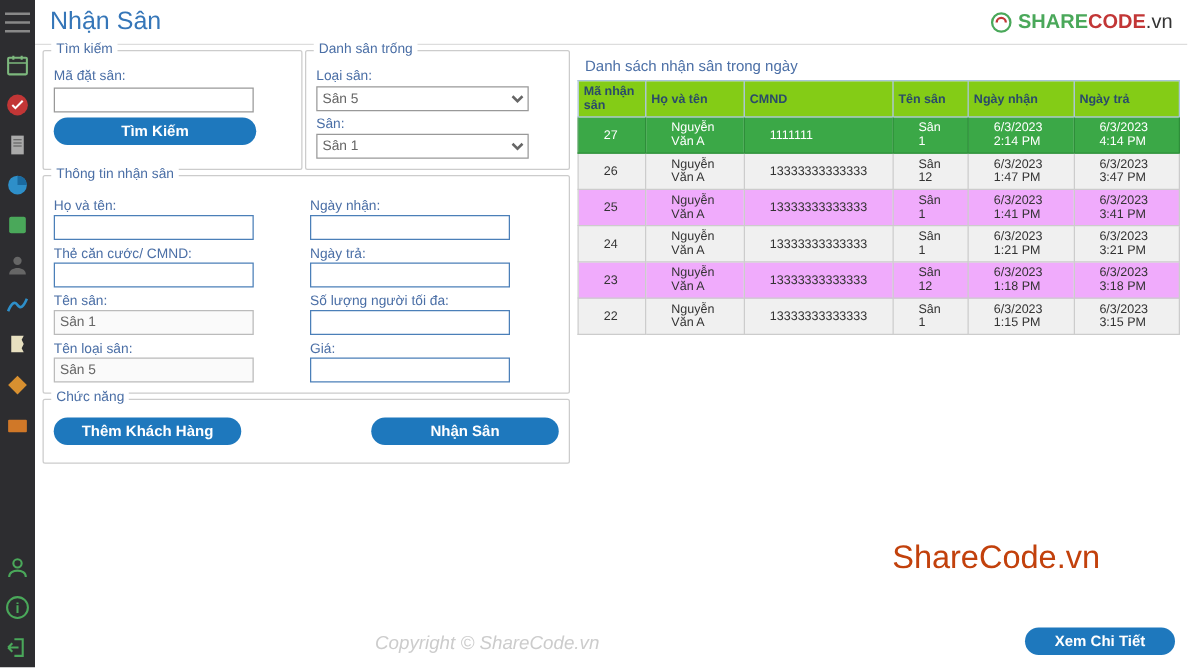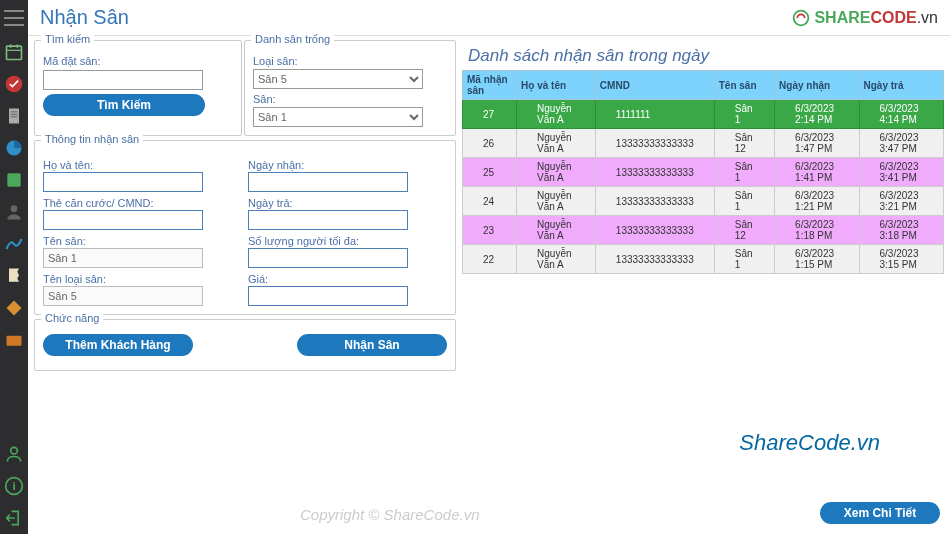--- a/index.html
+++ b/index.html
@@ -45,32 +45,32 @@
 .info-panel .col { display: flex; flex-direction: column; gap: 1px; flex: 1; }
 .info-panel .label { color: #4b6fa6; font-size: 11px; margin-top: 4px; }
 .info-panel input { width: 160px; height: 20px; border: 1px solid #4b7fb8; font-size: 11px; padding: 0 4px; }
 .info-panel .readonly { border: 1px solid #bbb; background: #fafafa; color: #666; }
 
 
 .func-panel .btn-row { display: flex; gap: 38px; margin-bottom: 6px; justify-content: space-between; }
 .func-panel .btn-row .btn { width: 150px; font-weight: bold; }
 
 
-.table-title { color: #4b6fa6; font-size: 17px; margin: 6px 0 4px 6px; font-style: italic; }
+.table-title { color: #4b6fa6; font-size: 12px; margin: 6px 0 4px 6px; }
 .table { width: 100%; border-collapse: collapse; font-size: 10px; }
-.table th { background: #7dd3fc; border: 1px solid #a8c4d8; padding: 3px 4px; text-align: left; color: #2a4a6a; font-weight: bold; }
+.table th { background: #84cc16; border: 1px solid #a8c4d8; padding: 3px 4px; text-align: left; color: #2a4a6a; font-weight: bold; }
 .table td { border: 1px solid #ccc; padding: 3px 20px; color: #333; }
 .table tr.green td { background: #3ba847; color: #fff; border-color: #2e8e3a; }
 .table tr.alt td { background: #f0f0f0; }
 .table tr.norm td { background: #f0abfc; }
 .detail-btn-wrap { display: flex; justify-content: flex-end; padding: 6px 4px; }
 .btn-detail { width: 120px; font-weight: bold; }
 
 
-.wm1 { position: absolute; right: 70px; top: 430px; color: #0369a1; font-size: 22px; font-style: italic; pointer-events: none; }
+.wm1 { position: absolute; right: 70px; top: 430px; color: #c2410c; font-size: 26px; pointer-events: none; }
 .wm2 { position: absolute; left: 300px; top: 506px; color: #ccc; font-size: 15px; font-style: italic; pointer-events: none; }
 
 .row-top { display: flex; gap: 2px; }
 .search-panel { width: 208px; }
 .empty-panel { flex: 1; }
 </style>
 </head>
 <body>
 
 <div class="sidebar">

